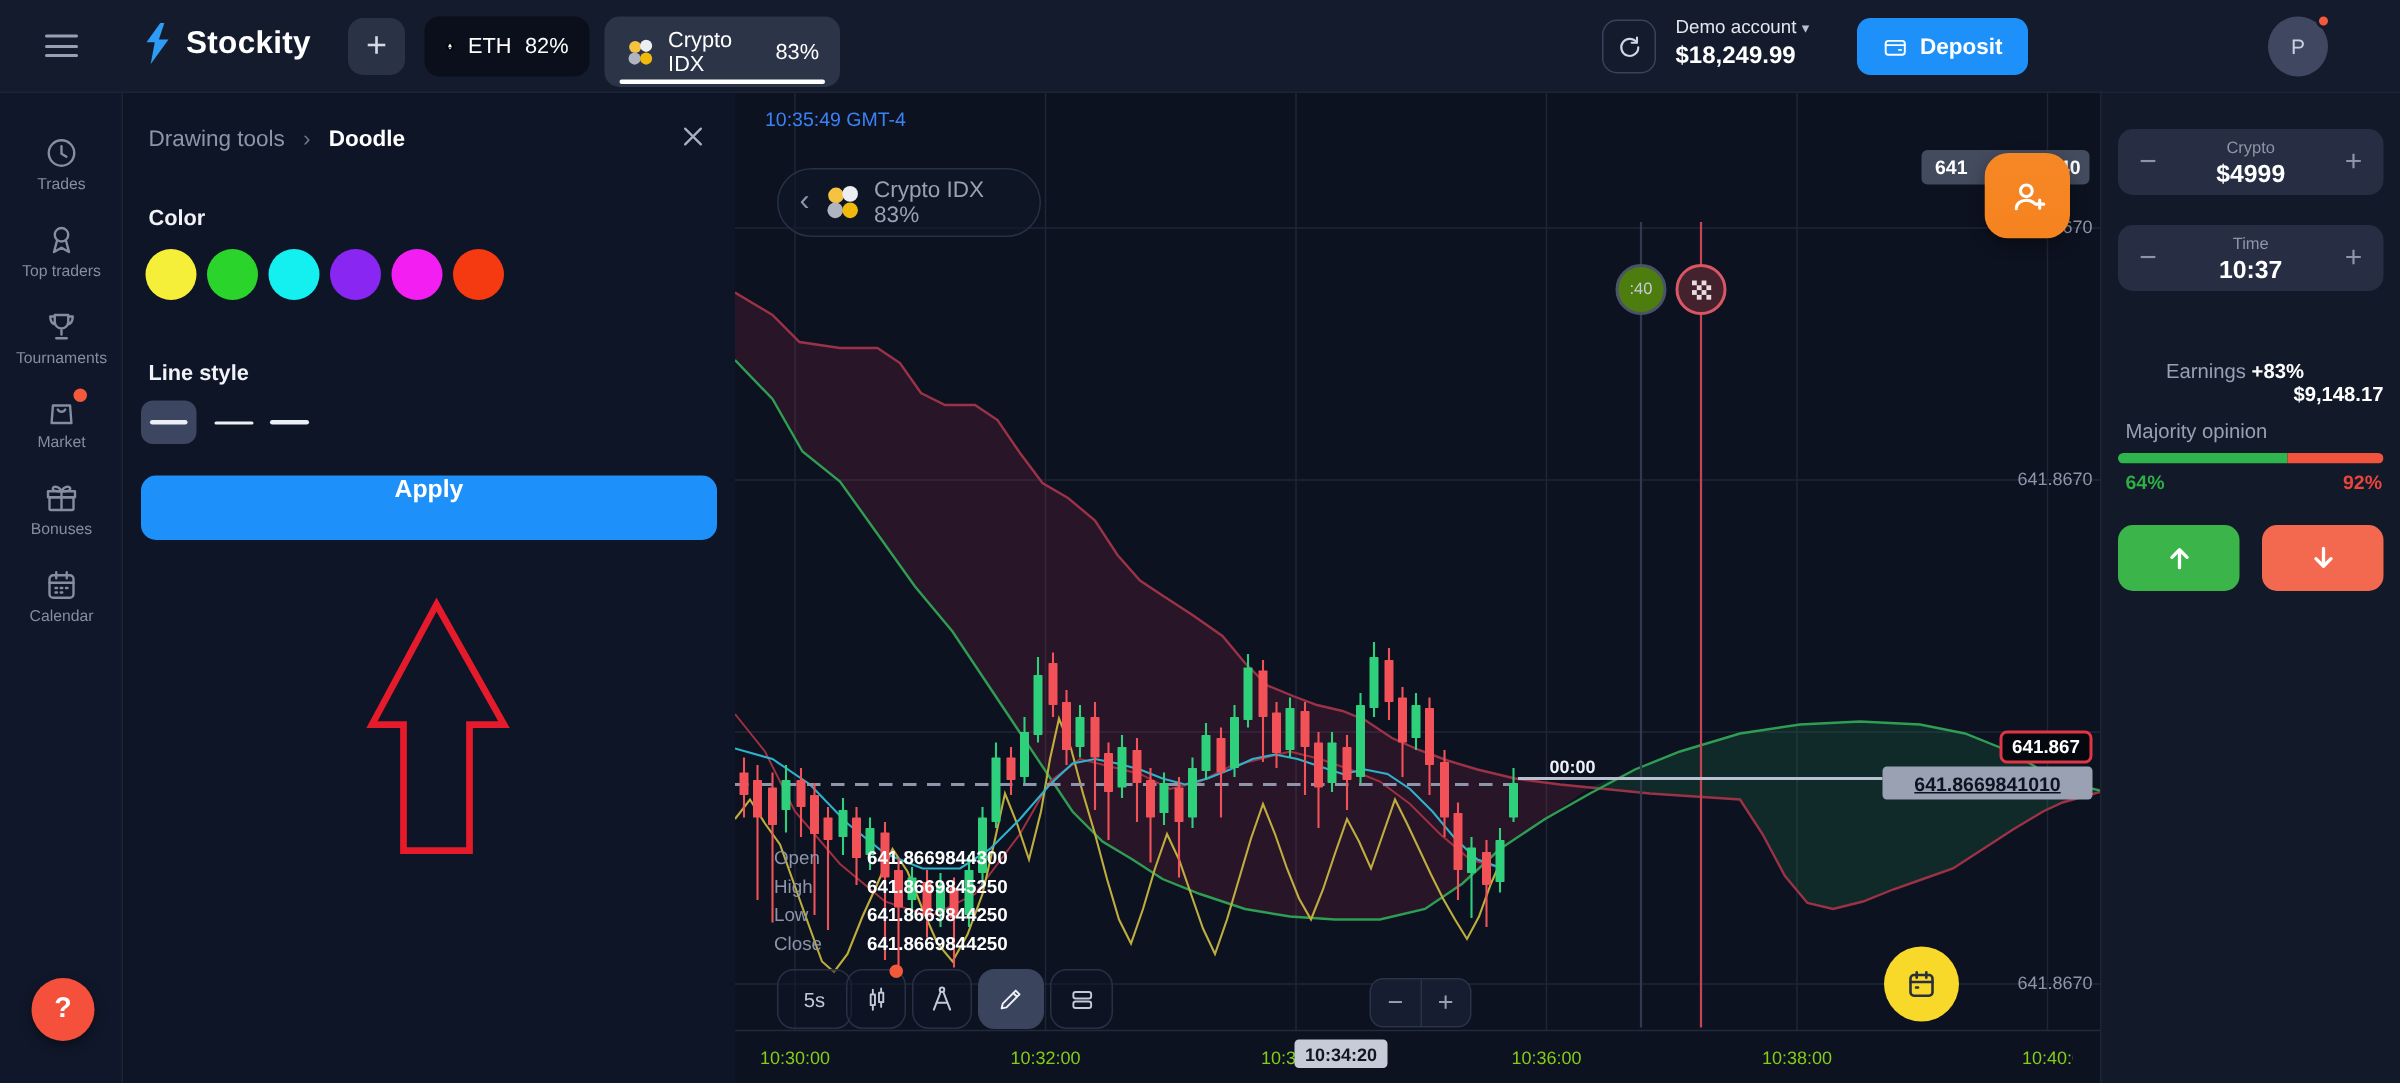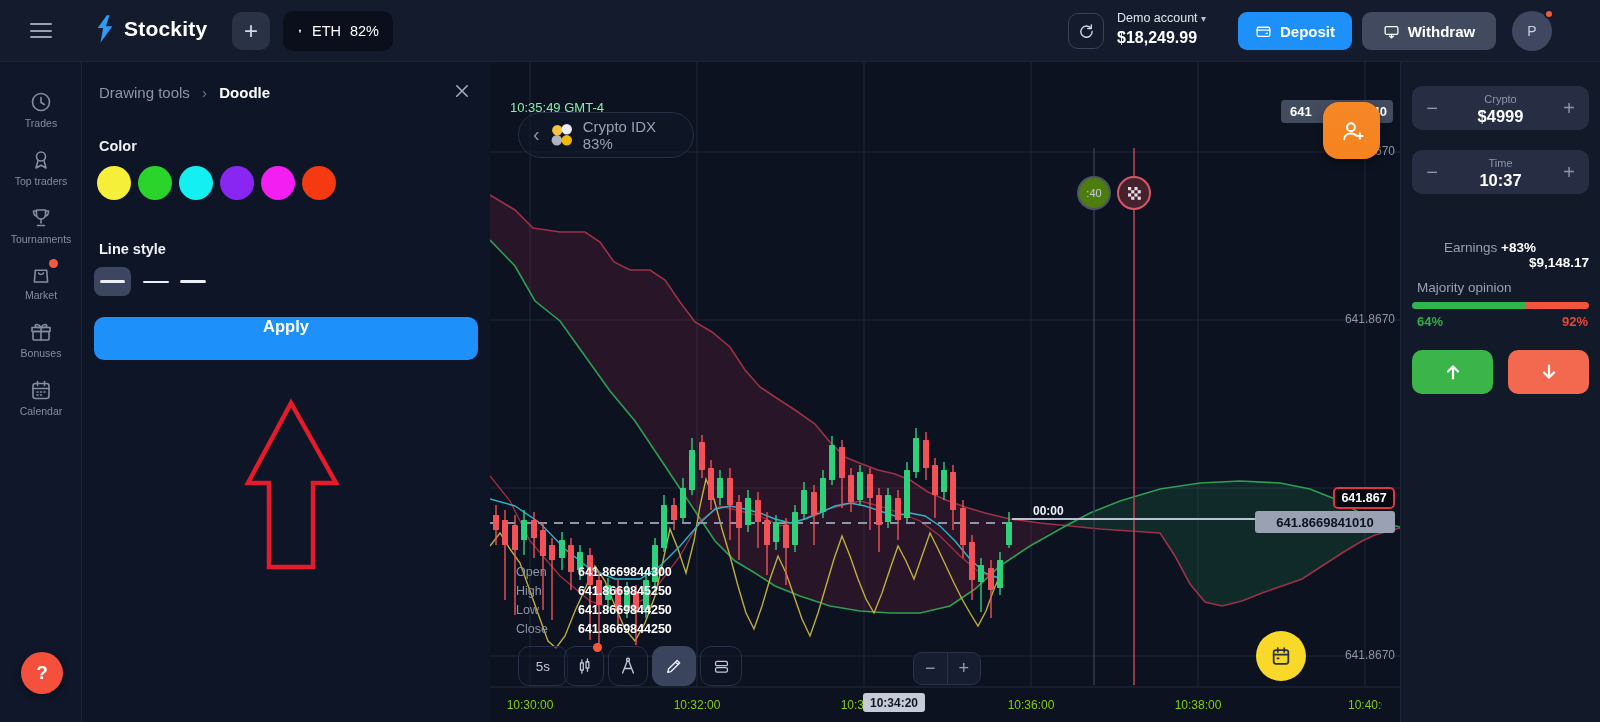--- a/index.html
+++ b/index.html
@@ -67,21 +67,21 @@
   .ls-btn2 { position:absolute; left:55px; top:205px; width:37px; height:29px; display:flex;
              align-items:center; justify-content:center; cursor:pointer; }
   .ls-btn3 { position:absolute; left:92px; top:205px; width:37px; height:29px; display:flex;
              align-items:center; justify-content:center; cursor:pointer; }
   .apply-btn { position:absolute; left:12px; top:255px; width:384px; height:43px; background:#1e90fa;
                border-radius:10px; font-size:16.5px; font-weight:bold; display:flex; align-items:flex-start;
                justify-content:center; cursor:pointer; }
 
   
   .chart { position:absolute; left:490px; top:62px; width:910px; height:660px; background:#0c1220; overflow:hidden; }
-  .chart-clock { position:absolute; left:20px; top:10px; font-size:13px; color:#86efac;margin-top:28px; }
+  .chart-clock { position:absolute; left:20px; top:10px; font-size:13px; color:#3b82f6; }
   .asset-pill { position:absolute; left:28px; top:50px; width:176px; height:46px; border:1.5px solid #273044;
                 border-radius:24px; background:rgba(16,23,40,.55); display:flex; align-items:center;
                 gap:9px; padding:0 14px; cursor:pointer; }
   .asset-pill .chev { color:#8d95a8; font-size:20px; margin-top:-2px; }
   .asset-pill .name { color:#99a1b2; font-size:15px; }
   .ohlc { position:absolute; left:24px; top:500px; font-size:12.5px; line-height:17px; z-index:6; }
   .ohlc td.l { color:#8d95a8; padding-right:28px; }
   .ohlc td.v { color:#fff; font-weight:bold; }
   .tool-btn { position:absolute; top:584px; height:40px; border:1.5px solid #273047; border-radius:11px;
               color:#c3c9d7; display:flex; align-items:center; justify-content:center; font-size:13.5px;
@@ -111,21 +111,21 @@
   .top-tag .tl { position:absolute; left:9px; top:4px; }
   .top-tag .tr { position:absolute; right:6px; top:4px; }
   .orange-btn { position:absolute; left:833px; top:40px; width:57px; height:57px; border-radius:16px;
                 background:linear-gradient(180deg,#f8913350,#f07b1a00), #f5831f; display:flex; align-items:center;
                 justify-content:center; cursor:pointer; z-index:9; box-shadow:0 4px 10px rgba(0,0,0,.35); }
   .cur-tag { position:absolute; left:843px; top:425px; width:62px; height:22px; background:#05080f;
              border:2px solid #e03545; border-radius:5px; color:#fff; font-size:12.5px; font-weight:bold;
              display:flex; align-items:center; justify-content:center; z-index:6; }
   .strike-tag { position:absolute; left:765px; top:449px; width:140px; height:22px; background:#99a1b3;
                 border-radius:3px; color:#0d1320; font-size:13px; font-weight:bold; display:flex;
-                align-items:center; justify-content:center; z-index:6; }
+                align-items:center; justify-content:center; z-index:6;text-decoration:underline; }
   .expiry-lbl { position:absolute; left:543px; top:442px; font-size:12px; font-weight:bold; color:#eef1f7; z-index:6; }
 
   
   .trade { position:absolute; left:1400px; top:62px; width:200px; height:660px; background:#121929;
            border-left:1px solid #1d2435; z-index:20; }
   .stepper { position:absolute; left:11px; width:177px; height:44px; background:#272e44; border-radius:10px; }
   .stepper .sm { position:absolute; top:0; width:40px; height:44px; color:#8d95a8; font-size:20px;
                  display:flex; align-items:center; justify-content:center; cursor:pointer; }
   .stepper .lbl { position:absolute; top:7px; width:100%; text-align:center; font-size:11px; color:#8d95a8; }
   .stepper .val { position:absolute; top:21px; width:100%; text-align:center; font-size:16.5px; font-weight:bold; }
@@ -163,46 +163,50 @@
 
     <div class="asset-tab tab-eth">
       <svg width="24" height="24" viewBox="0 0 24 24">
         <circle cx="12" cy="12" r="11" fill="#05070d"></circle>
         <path d="M12 4 L6.8 12 L12 14.8 L17.2 12 Z M12 20 L6.8 13.6 L12 16.4 L17.2 13.6 Z" fill="#fff"></path>
       </svg>
       <span>ETH</span>
       <span class="pct">82%</span>
     </div>
 
+    <div class="asset-tab tab-idx">
+      <svg width="22" height="22" viewBox="0 0 24 24">
+        <circle cx="8" cy="7.5" r="5" fill="#f5c242"></circle>
+          <circle cx="17" cy="6.5" r="5" fill="#eceef2"></circle>
+        <circle cx="7.5" cy="17" r="5" fill="#aeb4c0"></circle>
+          <circle cx="17" cy="17" r="5" fill="#f0b90b"></circle>
+      </svg>
+      <span>Crypto IDX</span>
+      <span class="pct">83%</span>
+      <div class="tab-underline"></div>
+    </div>
 
     <div class="refresh-btn">
       <svg width="17" height="17" viewBox="0 0 24 24" class="ic" style="stroke-width:2">
         <path d="M18.5 7.5 A8 8 0 1 0 20 12"></path>
           <path d="M18.8 2.8 v5 h-5"></path>
       </svg>
     </div>
     <div class="acct">
       <div class="acct-type"><span>Demo account</span>
         <span style="font-size:10px;color:#b8bfce">▾</span></div>
       <div class="acct-bal">$18,249.99</div>
     </div>
     <div class="dep-btn">
       <svg width="17" height="17" viewBox="0 0 24 24" class="ic" style="stroke:#fff;stroke-width:1.8">
         <rect x="3" y="6" width="18" height="13" rx="2.5"></rect>
           <path d="M3 10h18"></path>
           <path d="M15.5 14.5h2"></path>
       </svg>
       <span>Deposit</span>
-    </div>
-    <div class="wd-btn">
-      <svg width="17" height="17" viewBox="0 0 24 24" class="ic" style="stroke:#fff;stroke-width:1.8">
-        <rect x="3" y="5" width="18" height="11" rx="2"></rect>
-          <path d="M12 16v5 m-3-2.5 3 2.5 3-2.5"></path>
-      </svg>
-      <span>Withdraw</span>
     </div>
     <div class="avatar">
         <span>P</span>
       </div>
     <div class="avatar-dot"></div>
   </div>
 
   <div class="sidebar">
     <div class="side-item" style="top:28px">
       <svg width="24" height="24" viewBox="0 0 24 24" class="ic">

